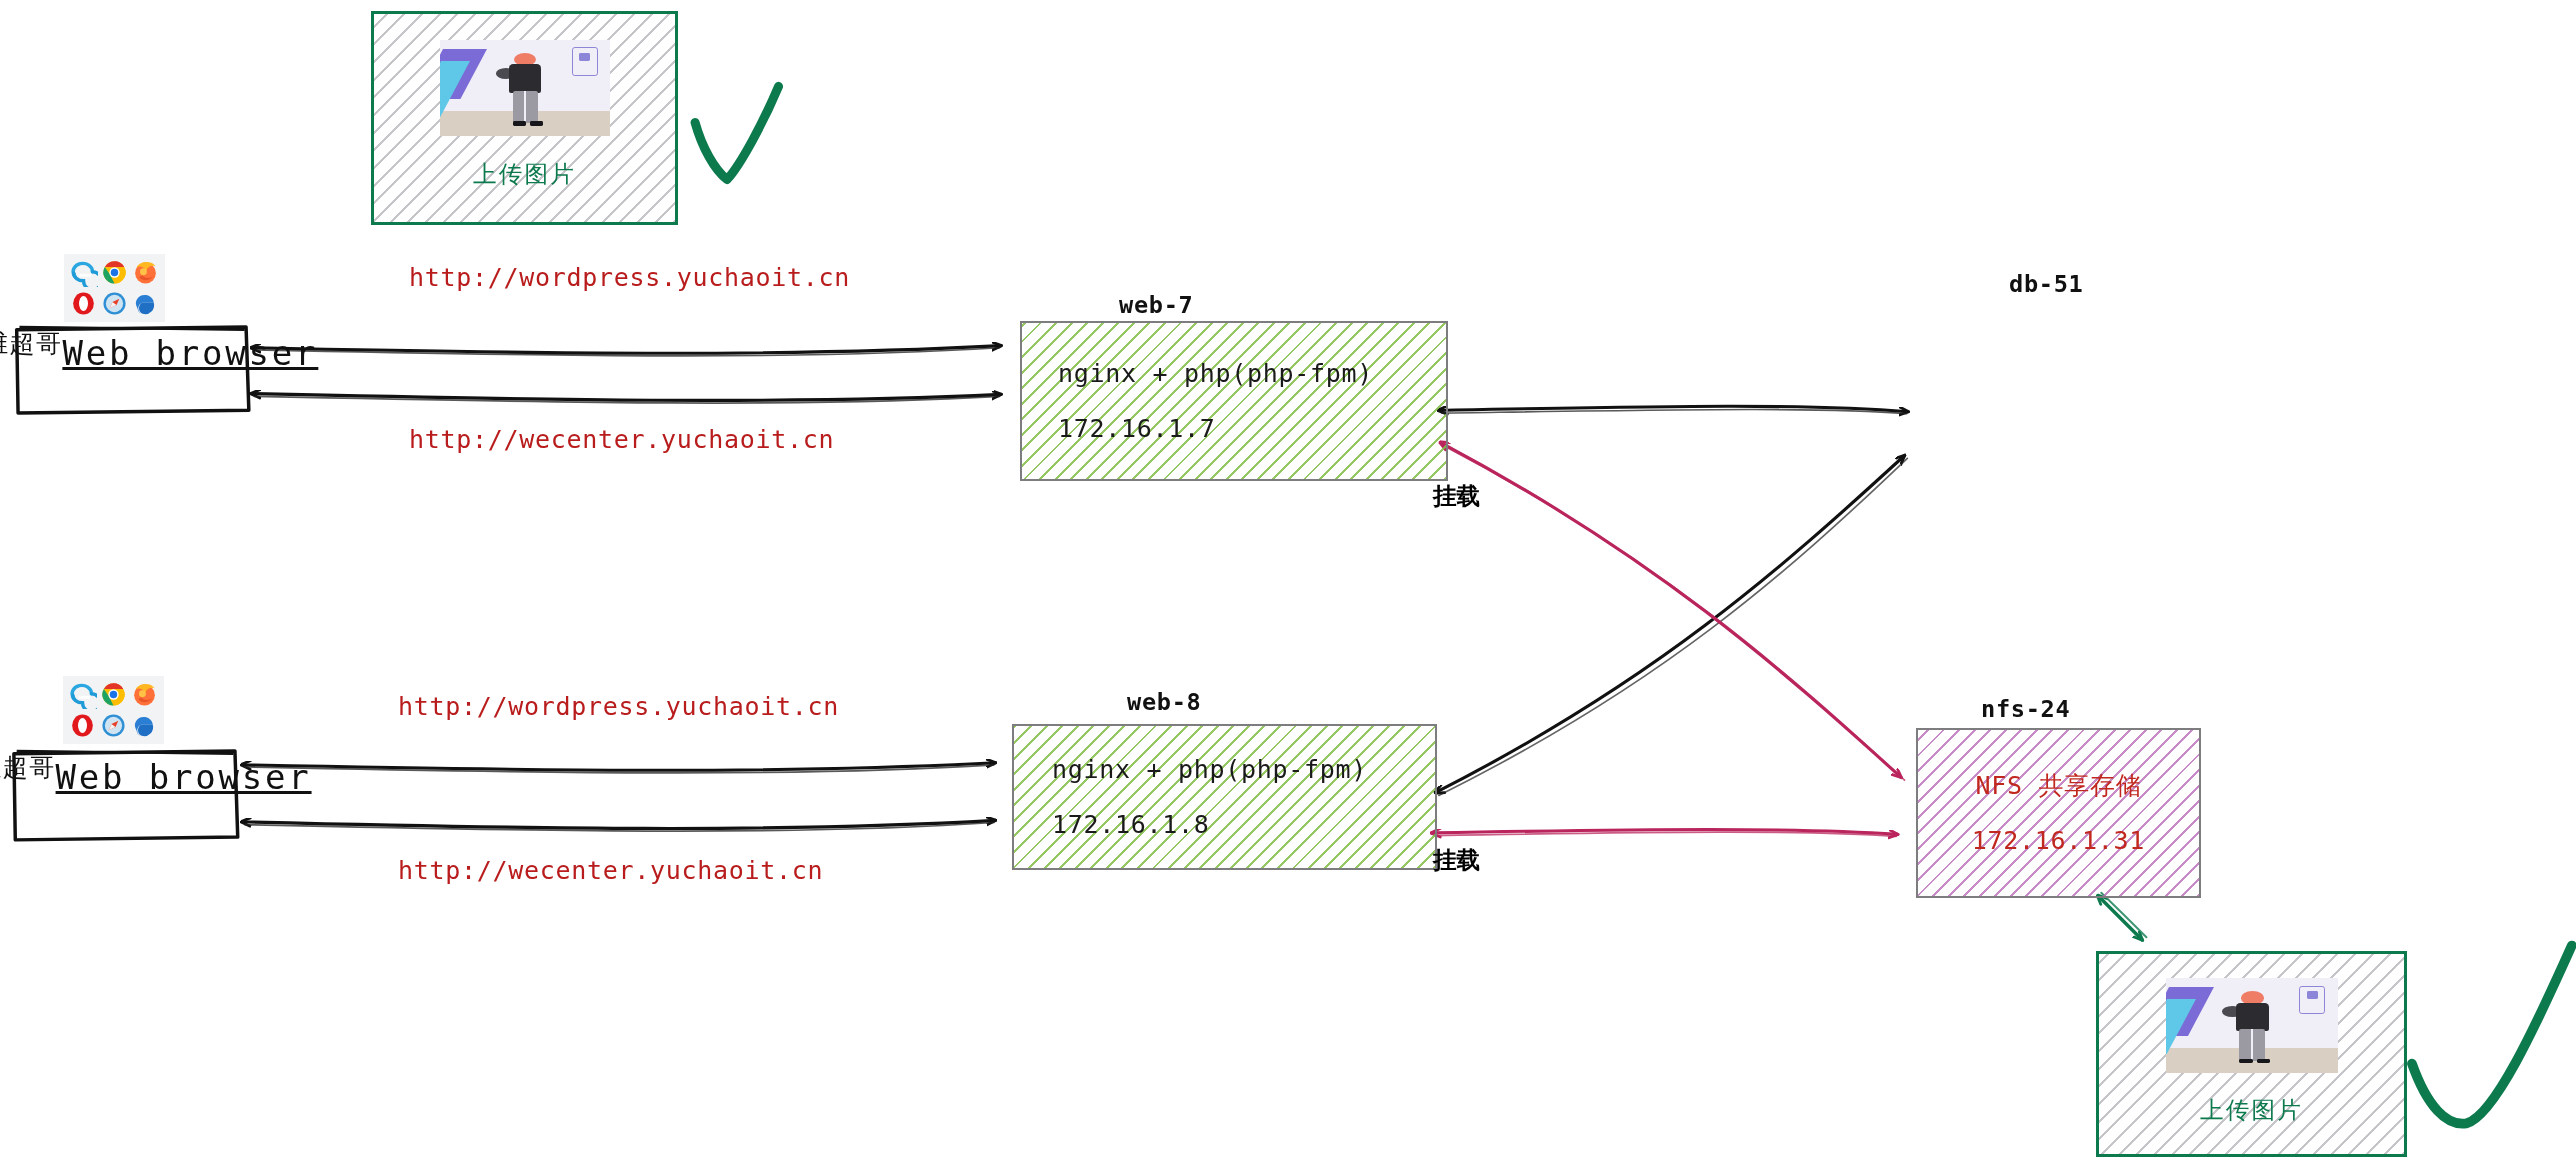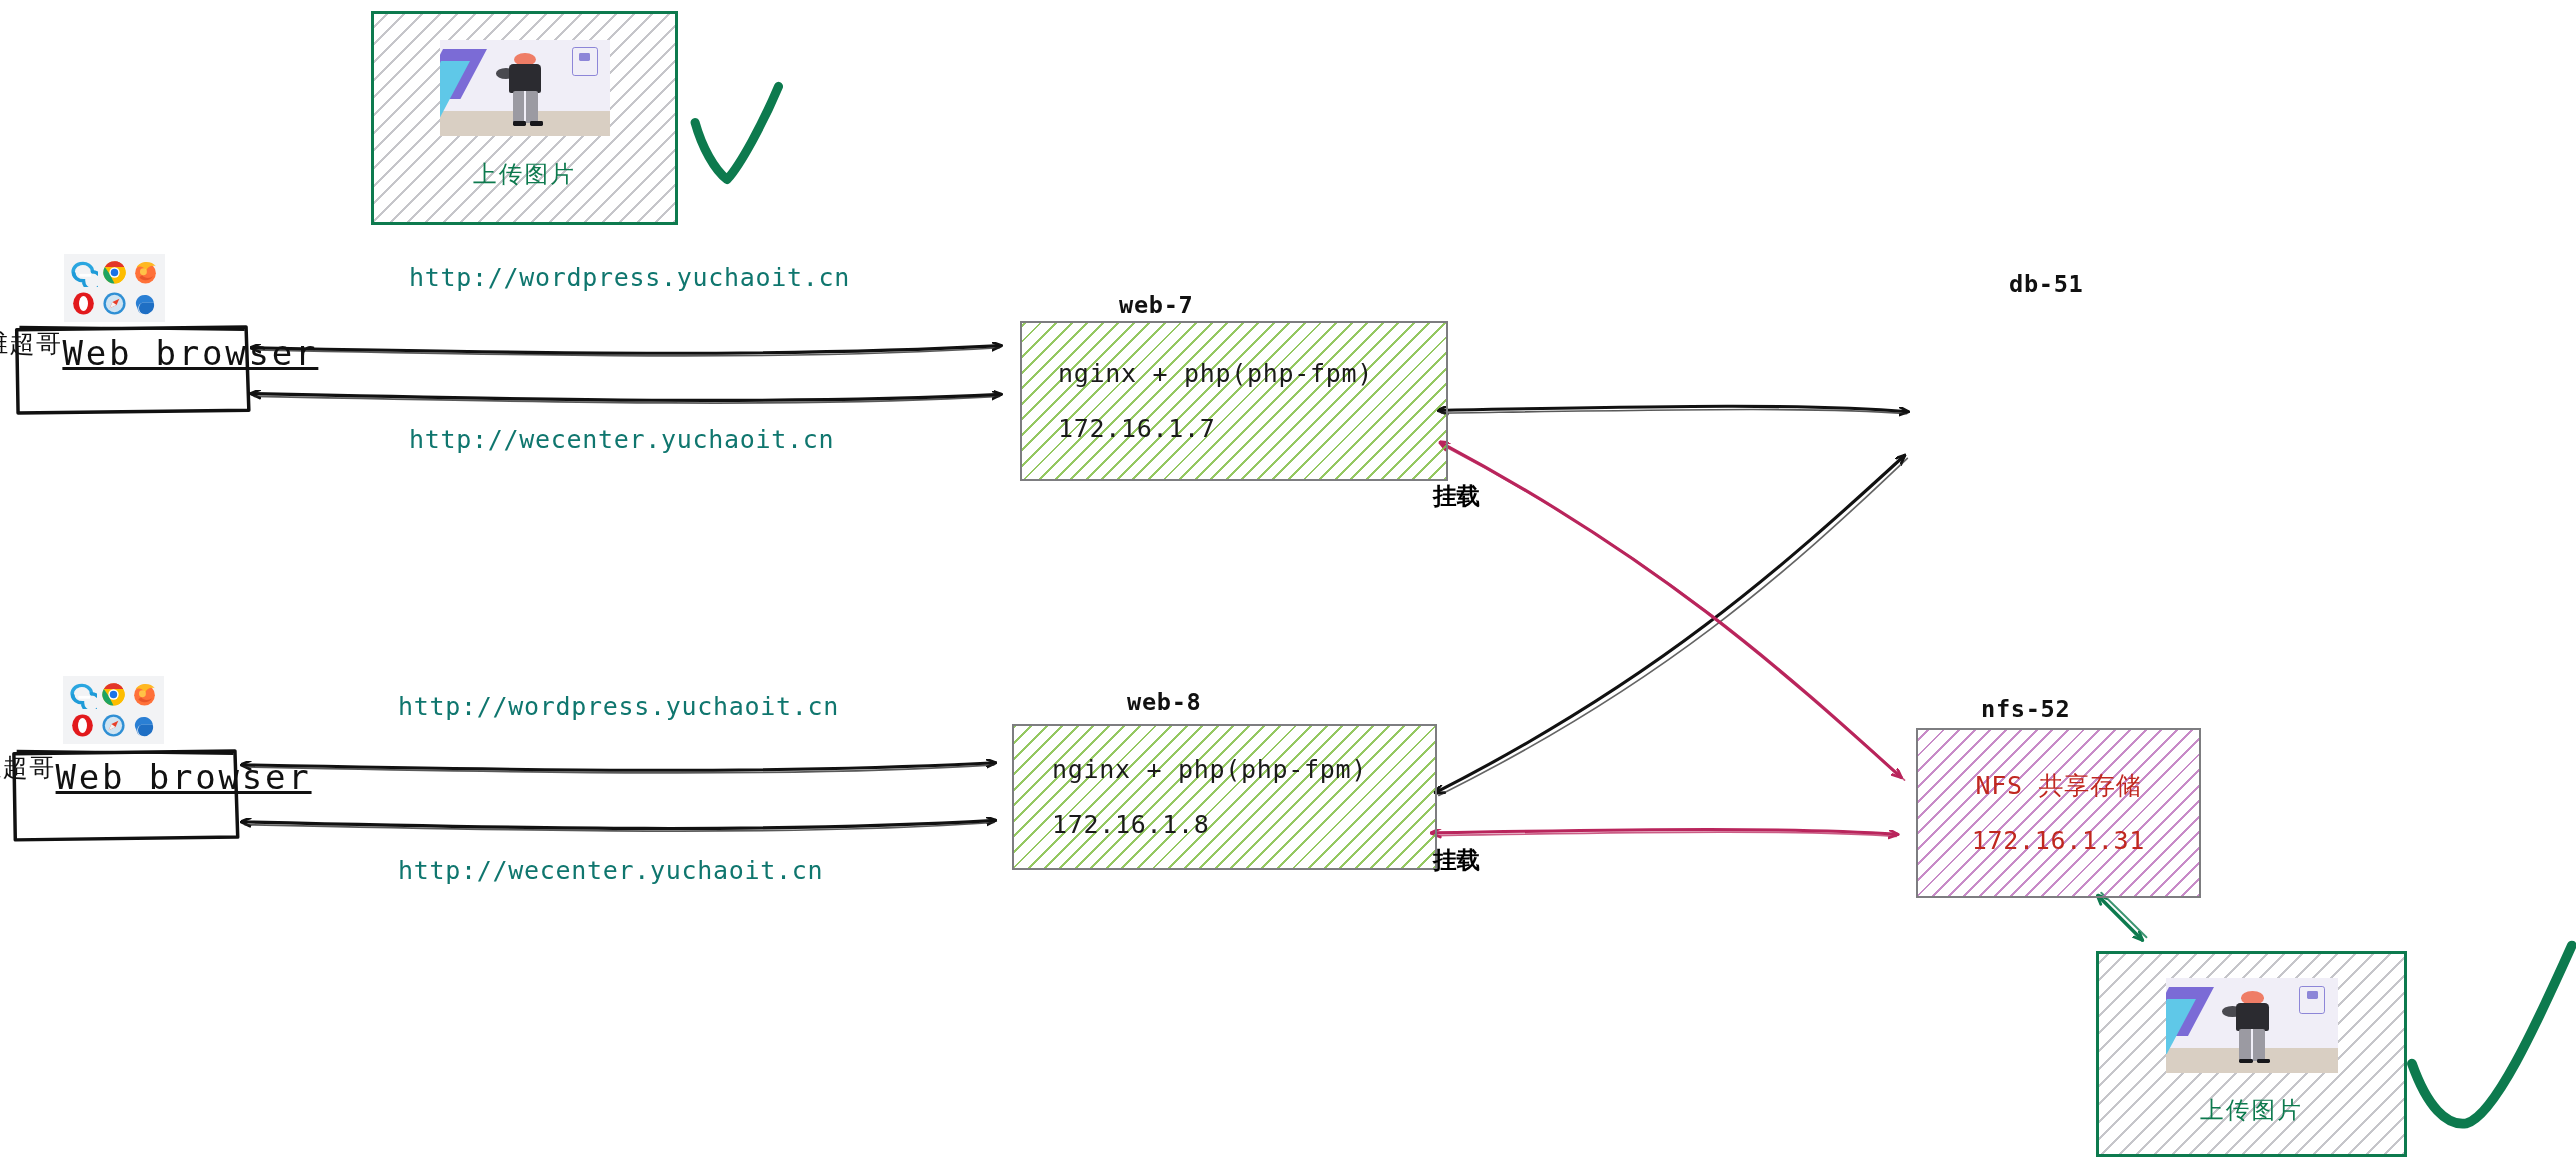--- a/index.html
+++ b/index.html
@@ -46,21 +46,21 @@
 
   
   .caption{
     position:absolute;font-size:23.6px;color:#111;letter-spacing:0.7px;
     white-space:nowrap;font-weight:700;
   }
   .box-line{font-size:25px;color:#1a1a1a;letter-spacing:0.7px;white-space:nowrap;
             line-height:1.1;}
   .box-line.l2{margin-top:28px;}
   .box-line.red{color:#c0271f;}
-  .url-label{position:absolute;font-size:25px;color:#0f766e;white-space:nowrap;letter-spacing:0.7px;text-align:right;}
+  .url-label{position:absolute;font-size:25px;color:#b91c1c;white-space:nowrap;letter-spacing:0.7px;text-align:right;}
   .mount-label{position:absolute;font-size:23.6px;color:#000000;white-space:nowrap;font-weight:700;}
   .upload-label{font-size:23.6px;color:#0d7a4e;letter-spacing:2.1px;white-space:nowrap;
                 font-family:"DejaVu Sans","Liberation Sans",sans-serif;}
 
   
   .browser-box{position:absolute;box-sizing:border-box;background:#fff;
      display:flex;justify-content:center;padding-left:12.5px;}
   .browser-box .bb-l1{font-size:25px;color:#111;white-space:nowrap;letter-spacing:1.4px;
      font-family:"DejaVu Sans","Liberation Sans",sans-serif;}
   .browser-box .bb-l2{font-size:34px;color:#111;white-space:nowrap;letter-spacing:2.8px;margin-top:5.6px;text-decoration:underline;}
@@ -310,21 +310,21 @@
   <div class="url-label" style="left:398px;top:856px;">http://wecenter.yuchaoit.cn</div>
 
   <div class="caption" style="left:1127px;top:688px;">web-8</div>
   <div class="hatch-box hatch-green bdr-grey" style="left:995px;top:724px;width:425px;height:146px;">
     <div class="content" style="align-items:flex-start;padding-left:38px;">
       <div class="box-line">nginx + php(php-fpm)</div>
       <div class="box-line l2">172.16.1.8</div>
     </div>
   </div>
 
-  <div class="caption" style="left:1981px;top:695px;">nfs-52</div>
+  <div class="caption" style="left:1981px;top:695px;">nfs-24</div>
   <div class="hatch-box hatch-purple bdr-grey" style="left:1899px;top:728px;width:285px;height:170px;">
     <div class="content">
       <div class="box-line red">NFS 共享存储</div>
       <div class="box-line l2 red">172.16.1.31</div>
     </div>
   </div>
 
   <div class="mount-label" style="left:1433px;top:844px;">挂载</div>
 
   <div class="upload-card hatch-grey bdr-green" style="left:2096px;top:951px;width:311px;height:206px;">

